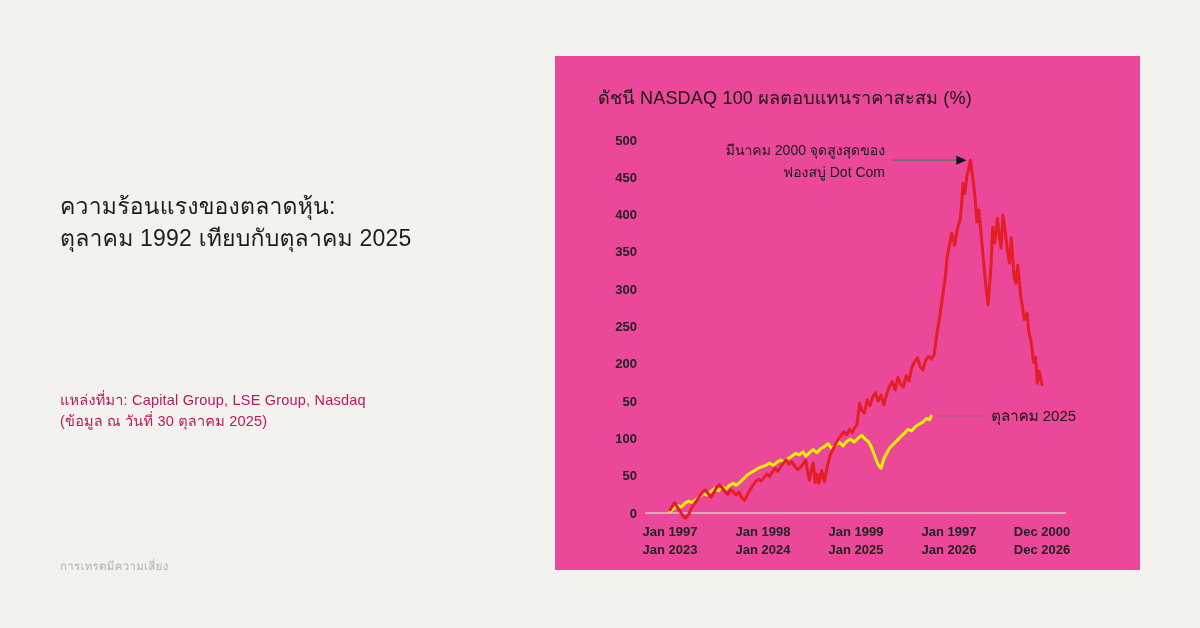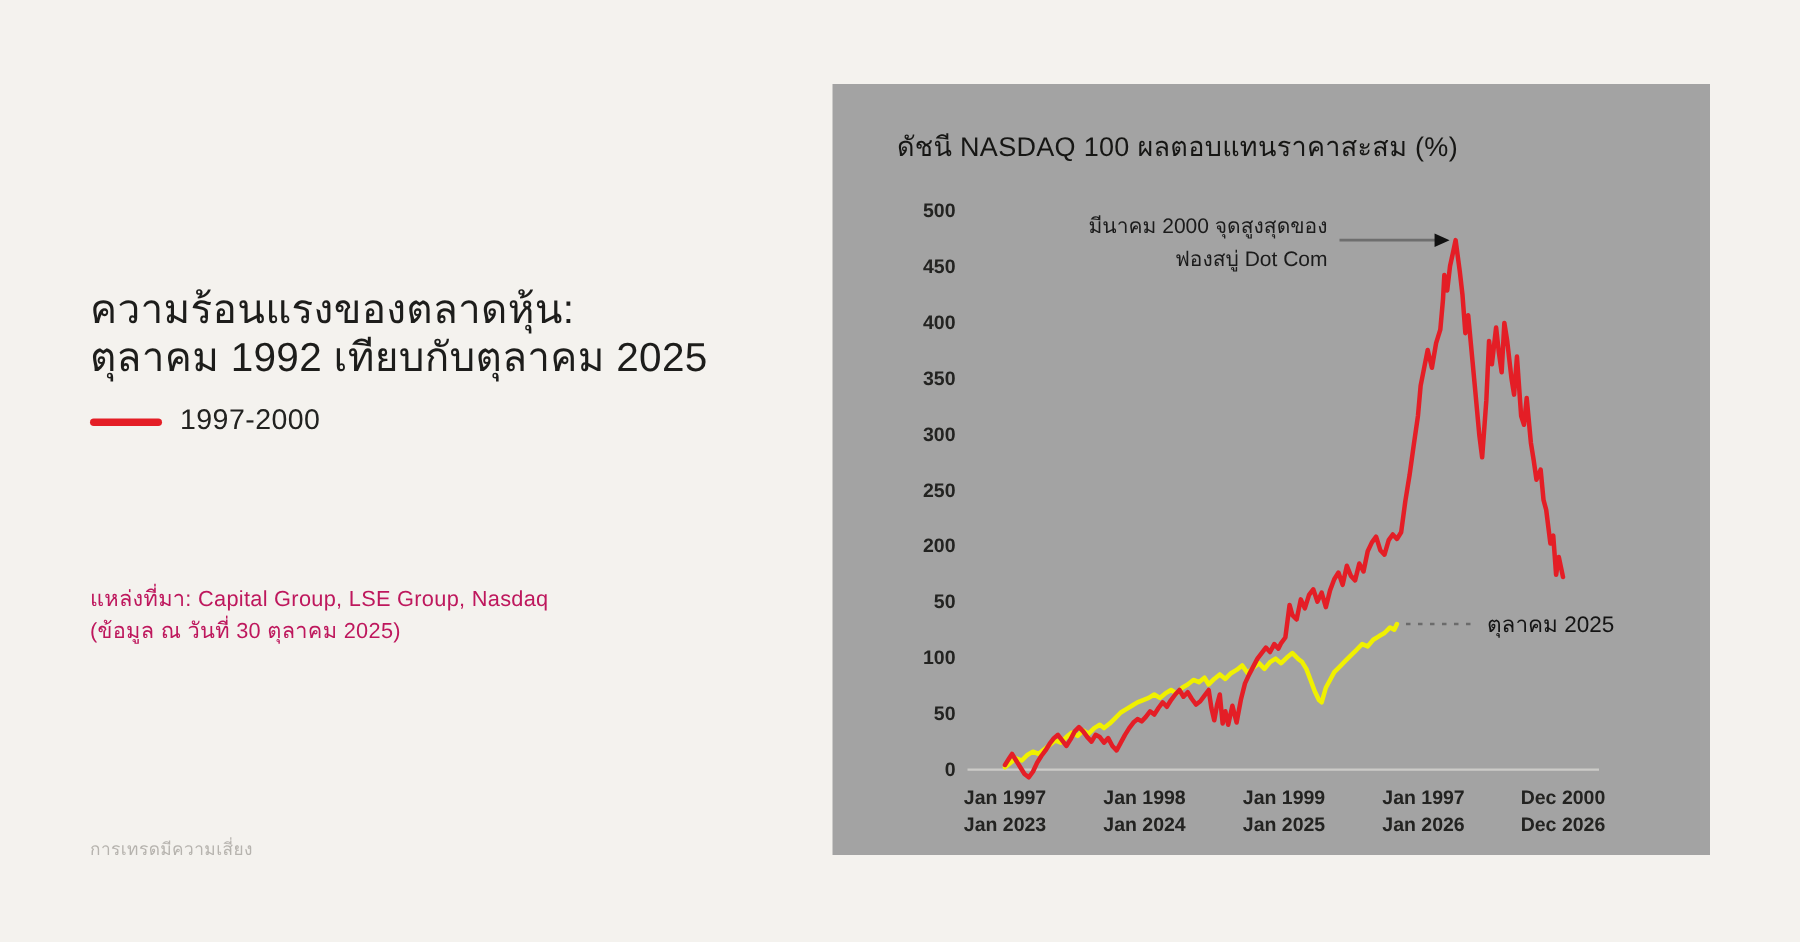--- a/index.html
+++ b/index.html
@@ -6,59 +6,55 @@
   html, body { width: 1200px; height: 628px; overflow: hidden; }
   body {
     background: #f4f2ee;
     font-family: "Liberation Sans", "DejaVu Sans", sans-serif;
     color: #1d1d1b;
     position: relative;
   }
   .left-panel { position: absolute; left: 60px; top: 0; width: 460px; height: 628px; }
   .heading {
     position: absolute; left: 0; top: 190px;
-    font-size: 27px; font-weight: 500; line-height: 32px; color: #1d1d1b;
+    font-size: 23px; font-weight: 500; line-height: 32px; color: #1d1d1b;
     letter-spacing: 0.2px; white-space: nowrap;
   }
   .legend { position: absolute; left: 0; top: 268px; }
   .legend-row { display: flex; align-items: center; height: 26px; margin-bottom: 16px; }
   .swatch { display: inline-block; width: 48px; height: 5px; border-radius: 2.5px; margin-right: 12px; }
   .legend-label { font-size: 19px; font-weight: 500; color: #222220; letter-spacing: 0.3px; }
   .source {
     position: absolute; left: 0; top: 390px;
     font-size: 14.5px; line-height: 21px; color: #be185d; letter-spacing: 0.2px; white-space: nowrap;
   }
   .disclaimer { position: absolute; left: 0; top: 557px; font-size: 11.5px; color: #b6b3ae; letter-spacing: 0.3px; }
   .card {
     position: absolute; left: 555px; top: 56px; width: 585px; height: 514px;
-    background: #a3a3a3;
+    background: #ec4899;
   }
   .chart-title {
     position: absolute; left: 43px; top: 27px;
     font-size: 18px; font-weight: 500; color: #161614; letter-spacing: 0.2px; white-space: nowrap;
   }
   .chart-svg { position: absolute; left: 0; top: 60px; }
   svg text { font-family: "Liberation Sans", "DejaVu Sans", sans-serif; }
 </style>
 </head>
 <body>
 
 <main>
 
   <section class="left-panel">
     <h1 class="heading">
       <span>ความร้อนแรงของตลาดหุ้น:</span><br>
       <span>ตุลาคม 1992 เทียบกับตุลาคม 2025</span>
     </h1>
 
     <div class="legend">
-      <div class="legend-row">
-        <span class="swatch" id="swatch-0" style="background: rgb(228, 30, 38);"></span>
-        <span class="legend-label">1997-2000</span>
-      </div>
     </div>
 
     <p class="source">
       <span>แหล่งที่มา: Capital Group, LSE Group, Nasdaq</span><br>
       <span>(ข้อมูล ณ วันที่ 30 ตุลาคม 2025)</span>
     </p>
 
     <p class="disclaimer">การเทรดมีความเสี่ยง</p>
   </section>
 

